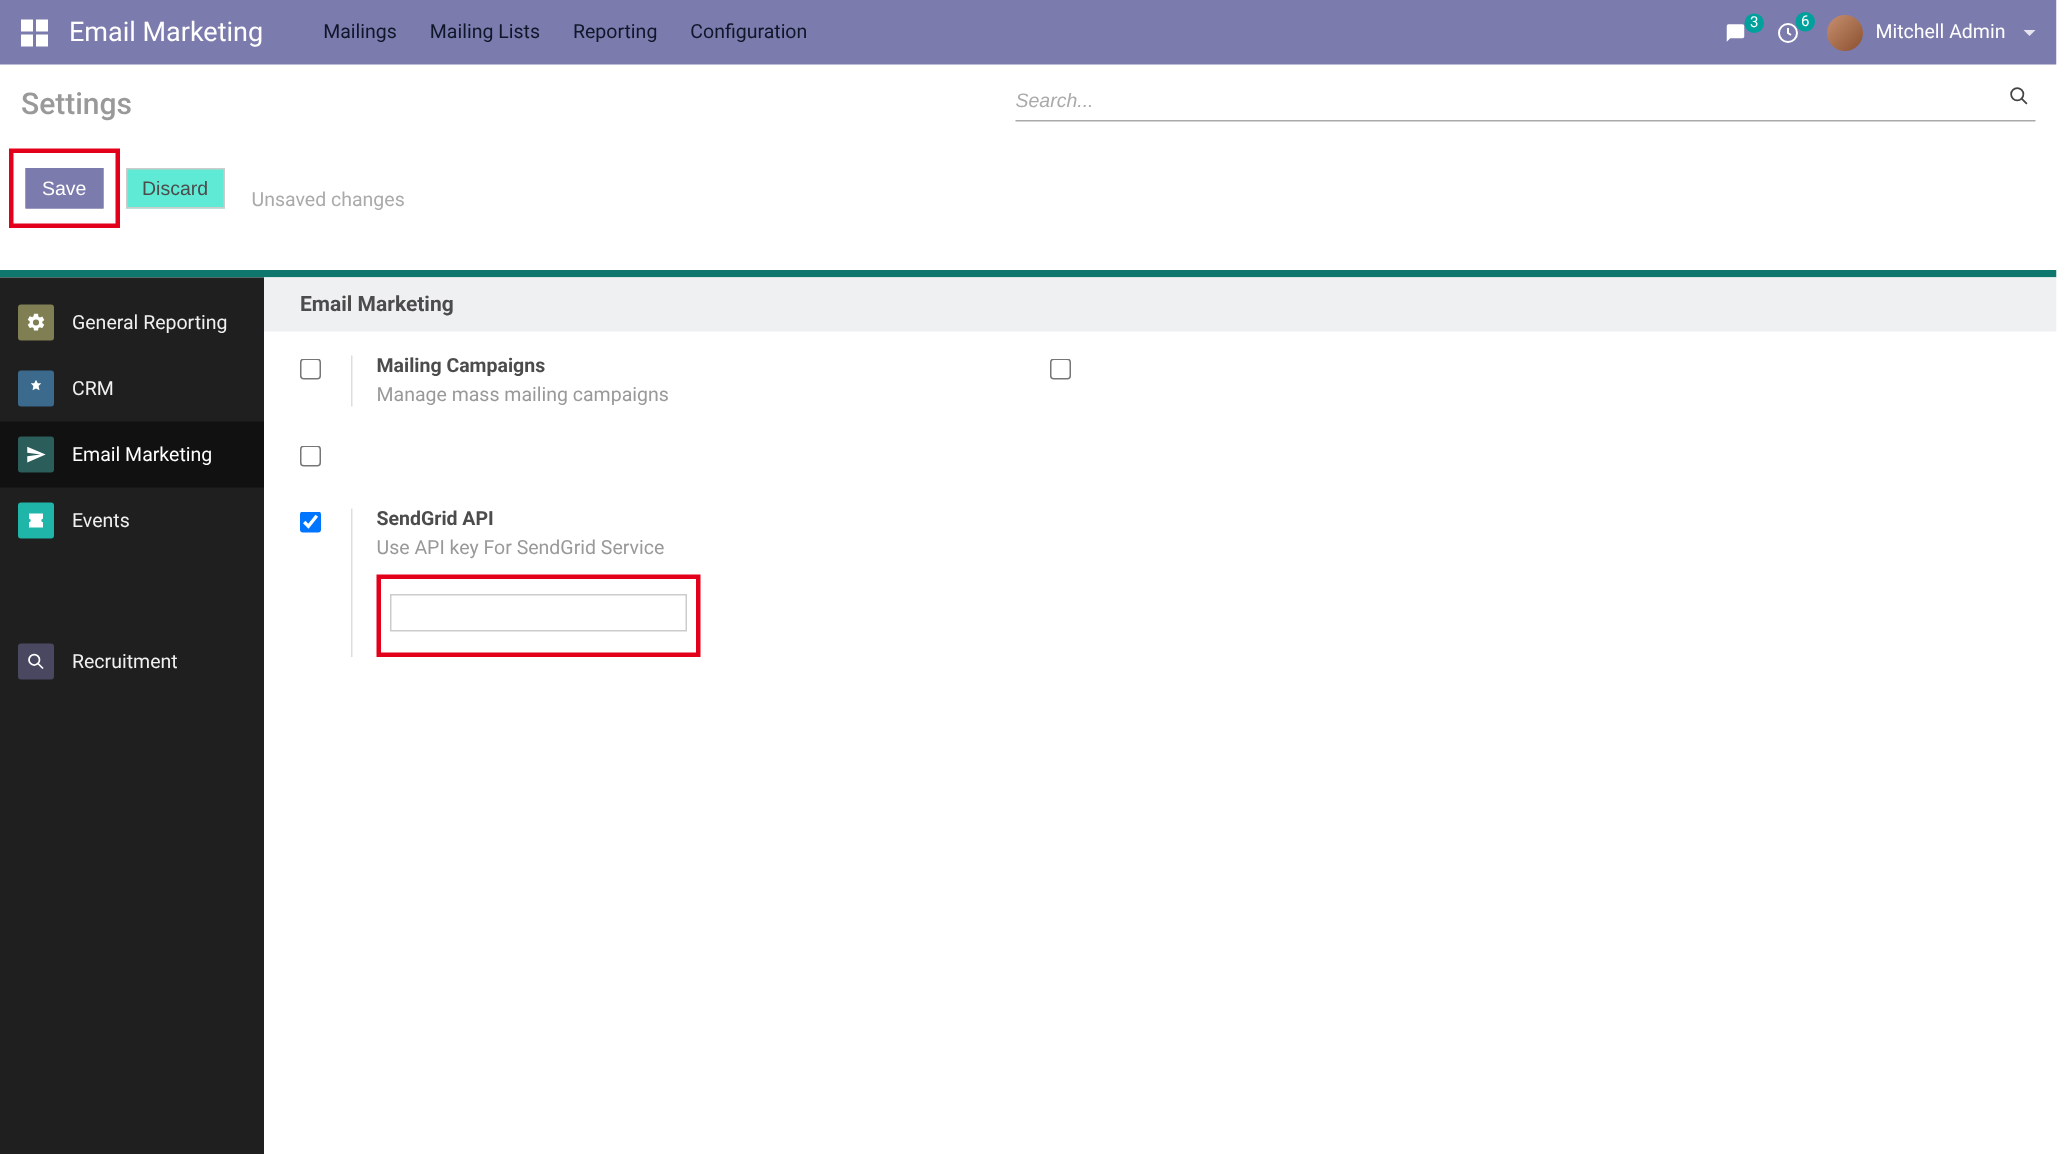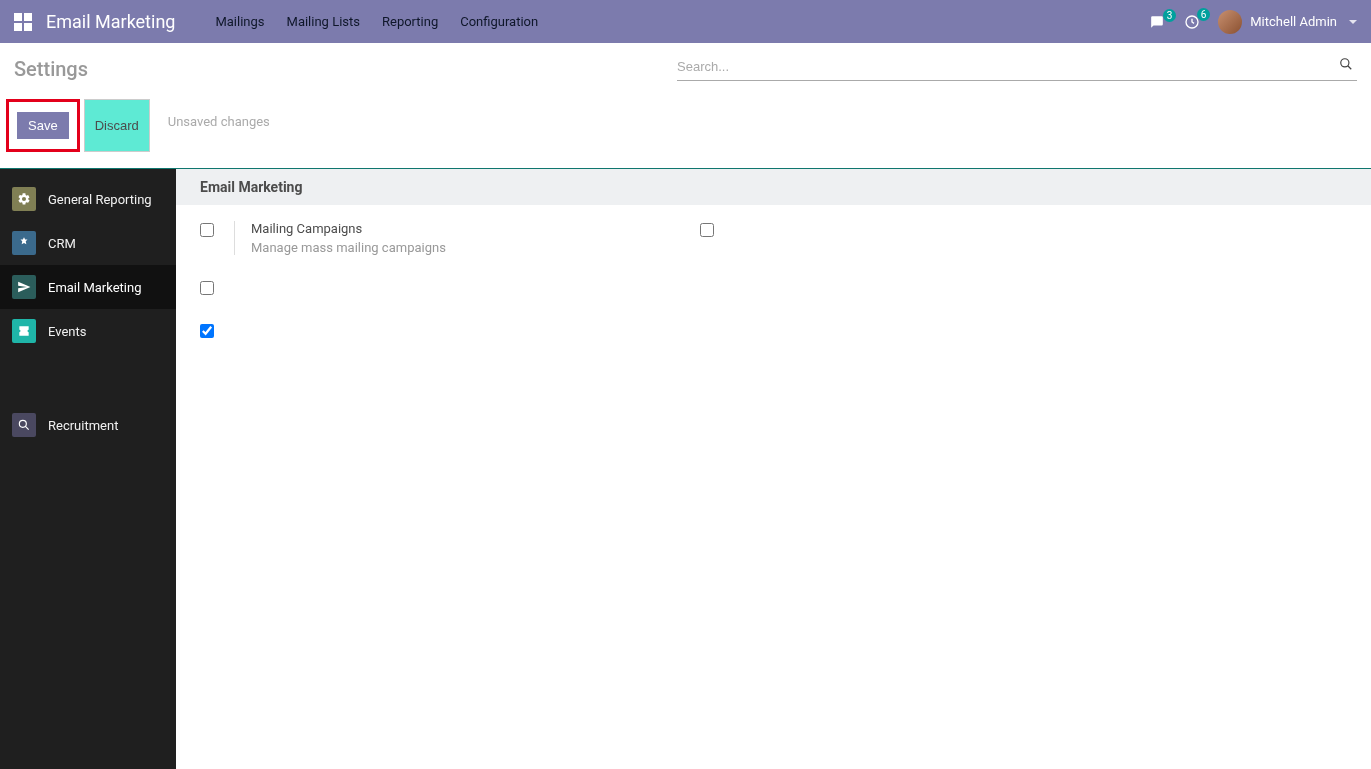--- a/index.html
+++ b/index.html
@@ -14,28 +14,28 @@
 .topnav .menu a { color: #0f172a; text-decoration: none; font-size: 13px; cursor: pointer; }
 .topnav .spacer { flex: 1; }
 .topnav .right { display: flex; align-items: center; gap: 18px; }
 .topnav .icon-btn { position: relative; cursor: pointer; display: flex; align-items: center; }
 .topnav .badge { position: absolute; top: -6px; right: -10px; background: #00a09d; color: #fff; border-radius: 8px; font-size: 10px; padding: 0 4px; line-height: 13px; min-width: 13px; text-align: center; }
 .topnav .user { display: flex; align-items: center; gap: 8px; cursor: pointer; }
 .topnav .avatar { width: 24px; height: 24px; border-radius: 50%; background: linear-gradient(135deg,#c89070,#8a5030); display:inline-block; }
 .topnav .caret { width: 0; height: 0; border-left: 4px solid transparent; border-right: 4px solid transparent; border-top: 4px solid rgba(255,255,255,0.8); margin-left: 4px; }
 
 
-.control-panel { border-bottom: 1px solid #0f766e; }
+.control-panel { border-bottom: 5px solid #0f766e; }
 .control-panel .row1 { display: flex; align-items: flex-start; padding: 10px 14px 0 14px; }
 .control-panel .title { font-size: 20px; color: #999; font-weight: 500; flex: 0 0 auto; padding-top: 4px; }
 .control-panel .search-wrap { margin-left: auto; width: 680px; position: relative; }
-.control-panel .search-input { width: 100%; border: none; border-bottom: 1px solid #aaa; padding: 6px 28px 6px 0; font-size: 13px; outline: none; }
+.control-panel .search-input { width: 100%; border: none; border-bottom: 1px solid #aaa; padding: 6px 28px 6px 0; font-size: 13px; outline: none; font-style: italic; }
 .control-panel .search-input::placeholder { color: #aaa; }
 .control-panel .search-icon { position: absolute; right: 4px; top: 4px; color: #555; }
-.control-panel .row2 { display: flex; padding: 18px 14px 16px 14px; gap: 8px; }
+.control-panel .row2 { display: flex; align-items: center; padding: 18px 14px 28px 14px; gap: 8px; }
 .btn { border: 1px solid #ccc; background: #5eead4; padding: 5px 10px; font-size: 13px; cursor: pointer; border-radius: 0; color: #4c4c4c; }
 .btn-primary { background: #7c7bad; border-color: #7c7bad; color: #fff; }
 .status-text { color: #aaa; margin-left: 10px; font-size: 13px; margin-top: 15px; }
 
 
 .layout { display: flex; height: calc(100vh - 43px - 99px); min-height: 620px; }
 .sidebar { width: 176px; background: #1f1f1f; color: #ddd; padding-top: 8px; }
 .sidebar .item { display: flex; align-items: center; gap: 12px; padding: 10px 12px; cursor: pointer; font-size: 13px; color: #f0f0f0; }
 .sidebar .item.active { background: #111; color: #fff; }
 .sidebar .item.active::before { content:""; position:absolute; }
@@ -49,21 +49,21 @@
 .mi-recruit { background:#4a4860; }
 
 .content { flex: 1; background: #fff; }
 .section-header { background: #eef0f2; font-weight: 700; color: #4c4c4c; padding: 10px 24px; font-size: 14px; }
 .settings-body { padding: 16px 24px; }
 .settings-row { display: flex; gap: 60px; margin-bottom: 24px; }
 .setting { display: flex; gap: 16px; width: 440px; }
 .setting .check { flex: 0 0 18px; padding-top: 2px; }
 .setting .check input { width: 14px; height: 14px; cursor: pointer; }
 .setting .txt { border-left: 1px solid #ddd; padding-left: 16px; }
-.setting .label { font-weight: 400; color: #4c4c4c; font-size: 13px; }
+.setting .label { font-weight: 700; color: #4c4c4c; font-size: 13px; }
 .setting .desc { color: #999; font-size: 13px; margin-top: 4px; }
 .setting input[type=text] { border: 1px solid #ccc; padding: 4px 6px; width: 198px; font-size: 13px; }
 
 .highlight-save { border: 3px solid #e3001b; padding: 10px 8px; display:inline-flex; align-items:center; margin-right: -4px; margin-left: -8px; }
 .highlight-box { border: 3px solid #e3001b; padding: 10px 6px 14px 6px; display:inline-block; margin-top: 10px; }
 
 svg { display: block; }
 </style>
 </head>
 <body>
@@ -192,18 +192,25 @@
 
       <div class="settings-row">
         <div class="setting">
           <div class="check"><input type="checkbox" style=""></div>
         </div>
       </div>
 
       <div class="settings-row">
         <div class="setting">
           <div class="check"><input type="checkbox" checked="" style=""></div>
+          <div class="txt">
+            <div class="label">SendGrid API</div>
+            <div class="desc">Use API key For SendGrid Service</div>
+            <div class="highlight-box">
+              <input type="text" value="" style="">
+            </div>
+          </div>
         </div>
       </div>
 
     </div>
   </main>
 </div>
 
 </body></html>

